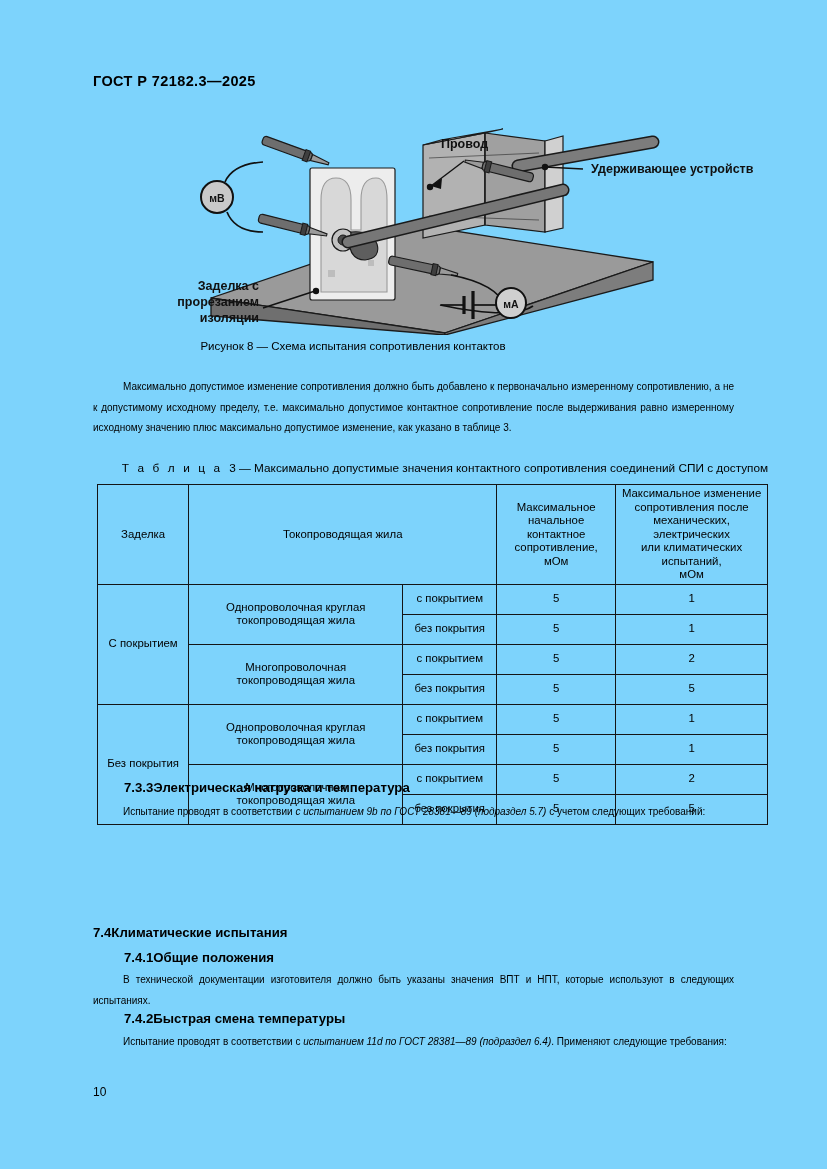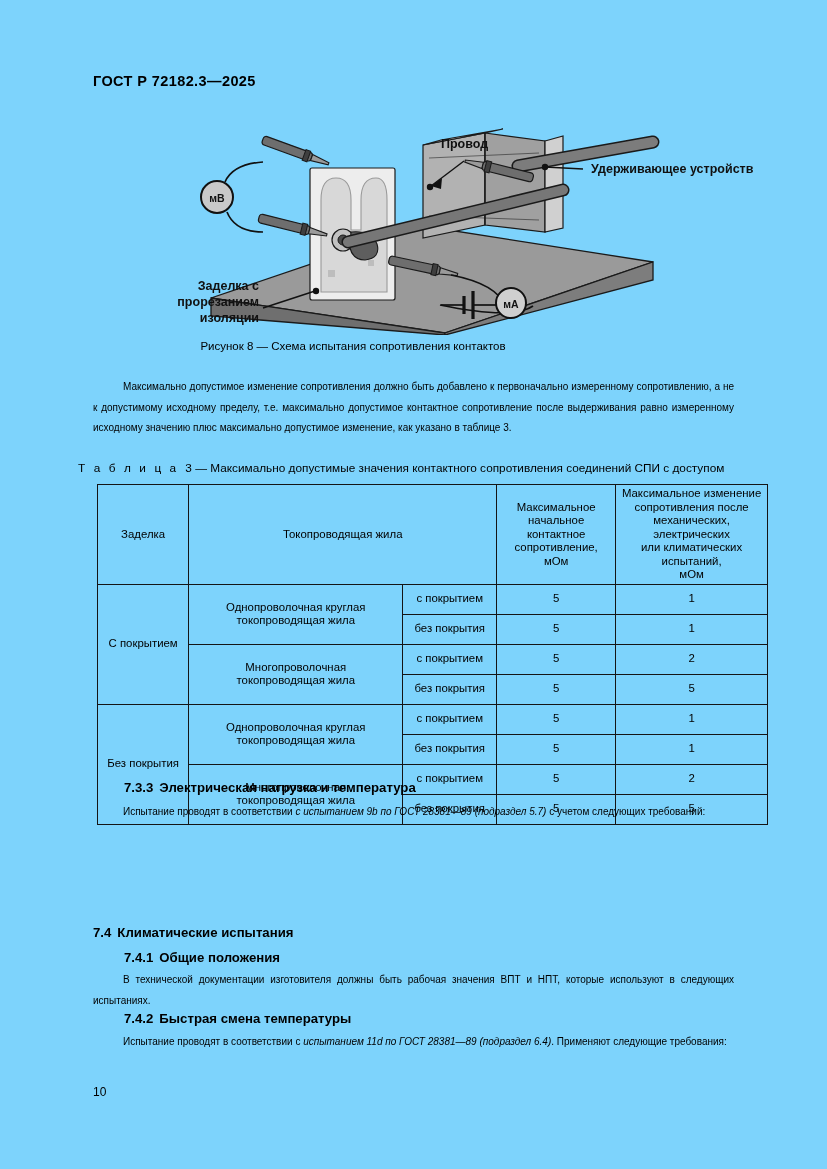--- a/index.html
+++ b/index.html
@@ -56,24 +56,25 @@
     text-align: justify;
   }
   .body-block p { margin: 0; }
   .indent { text-indent: 30px; }
   .ital { font-style: italic; }
 
   .para-1 { top: 377px; }
 
   .table-caption {
     position: absolute;
-    left: 78px;
+    left: 105px;
     top: 461px;
     width: 680px;
     font-size: 11.8px;
+    text-align: center;
   }
   .tcap-spaced { letter-spacing: 2.6px; }
 
   
   table.gost {
     position: absolute;
     left: 97px;
     top: 484px;
     width: 671px;
     border-collapse: collapse;
@@ -101,21 +102,21 @@
   .td-left-pad { padding-left: 6px; padding-right: 6px; }
   .thick-top { border-top-width: 2px; }
 
   
   .sec-head {
     position: absolute;
     left: 93px;
     font-size: 13.2px;
     font-weight: bold;
   }
-  .sec-head .num { margin-right: 6px; }
+  .sec-head .num { margin-right: 0; }
 
   .h733  { top: 780px; left: 124px; }
   .p733  { top: 802px; }
   .list733 { position: absolute; left: 93px; top: 843px; width: 641px; font-size: 13.2px; line-height: 20.5px; }
   .list-row { display: flex; }
   .list-row .lbl { width: 440px; padding-left: 30px; box-sizing: border-box; }
   .p733b { top: 885px; }
   .h74   { top: 925px; }
   .h741  { top: 950px; left: 124px; }
   .p741  { top: 970px; }
@@ -340,21 +341,21 @@
 
 
   <div class="sec-head h74">
     <span class="num">7.4</span><span>Климатические испытания</span>
   </div>
 
   <div class="sec-head h741">
     <span class="num">7.4.1</span><span>Общие положения</span>
   </div>
   <div class="body-block p741">
-    <p class="indent">В технической документации изготовителя должны быть рабочая значения ВПТ и НПТ, которые используют в следующих испытаниях.</p>
+    <p class="indent">В технической документации изготовителя должно быть указаны значения ВПТ и НПТ, которые используют в следующих испытаниях.</p>
   </div>
 
   <div class="sec-head h742">
     <span class="num">7.4.2</span><span>Быстрая смена температуры</span>
   </div>
   <div class="body-block p742">
     <p class="indent"><span>Испытание проводят в соответствии с </span><span class="ital">испытанием 11d по ГОСТ 28381—89 (подраздел 6.4)</span><span>. Применяют следующие требования:</span></p>
   </div>
 
   <div class="page-num">10</div>

